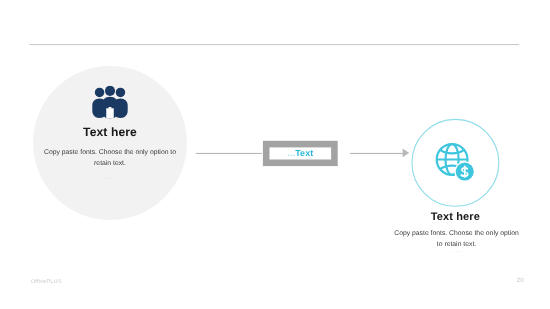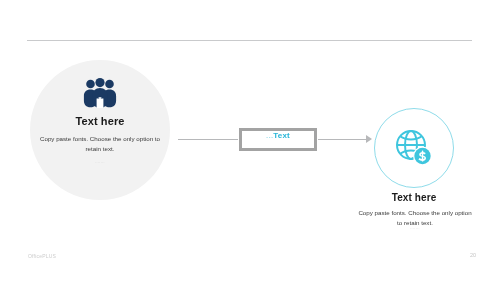--- a/index.html
+++ b/index.html
@@ -88,26 +88,27 @@
     width: 60px;
     height: 1px;
     background: #b7b8ba;
   }
 
   
   .badge {
     position: absolute;
     left: 239px;
     top: 128px;
-    width: 78px;
+    width: 68px;
     height: 23px;
     box-sizing: border-box;
-    border: 3px solid #a3a3a3;
+    border: 6px solid #a3a3a3;
     background: #ffffff;
     display: flex;
+    align-items: center;
     justify-content: center;
   }
   .badge-text {
     font-size: 8px;
     font-weight: bold;
     color: #29b6d8;
     letter-spacing: 0.2px;
     white-space: nowrap;
   }
   .badge-dots {

